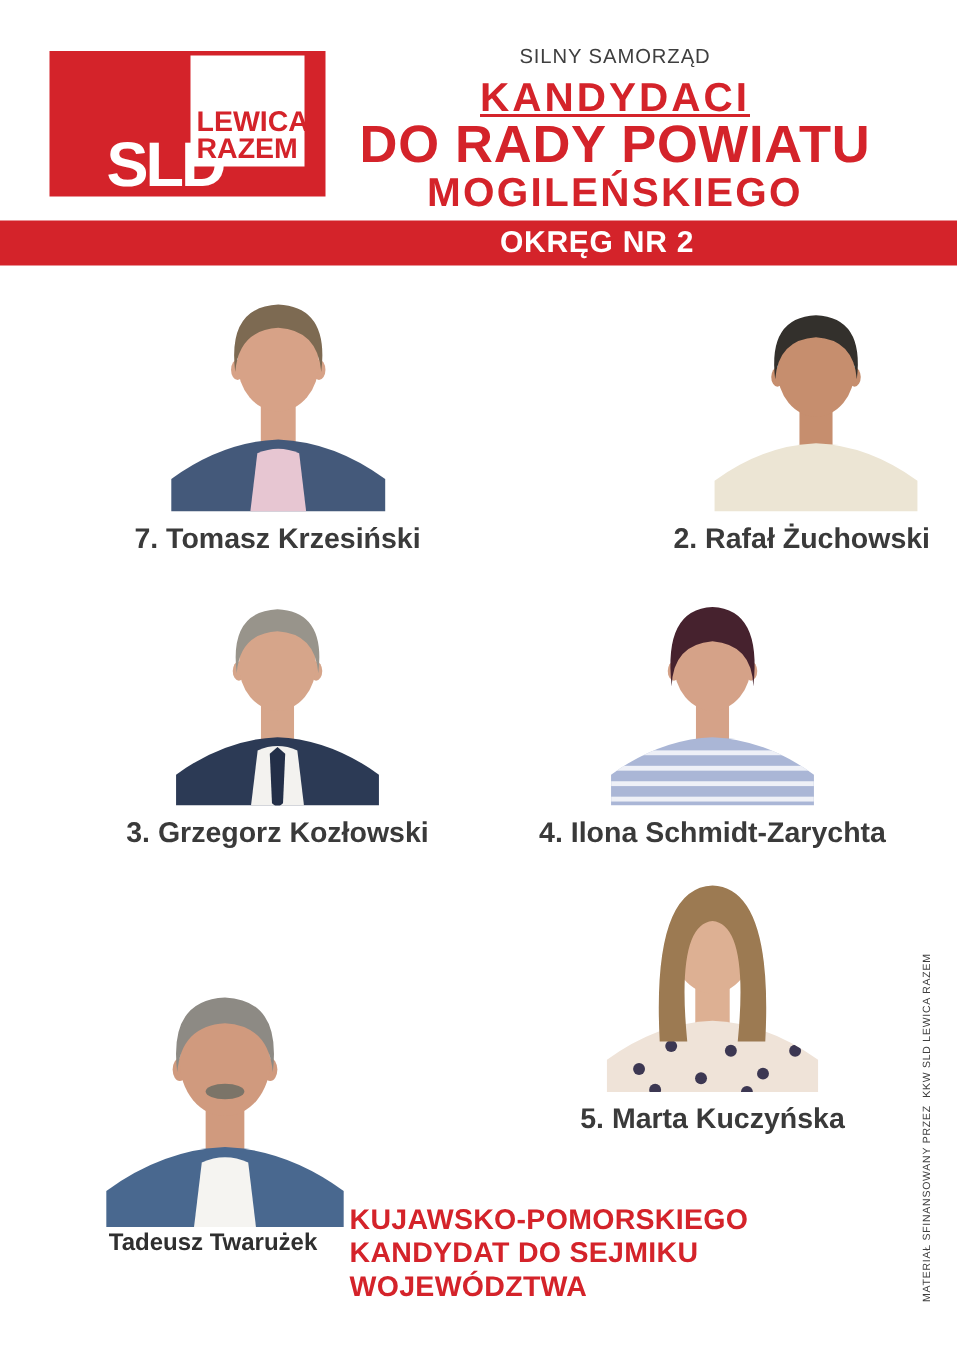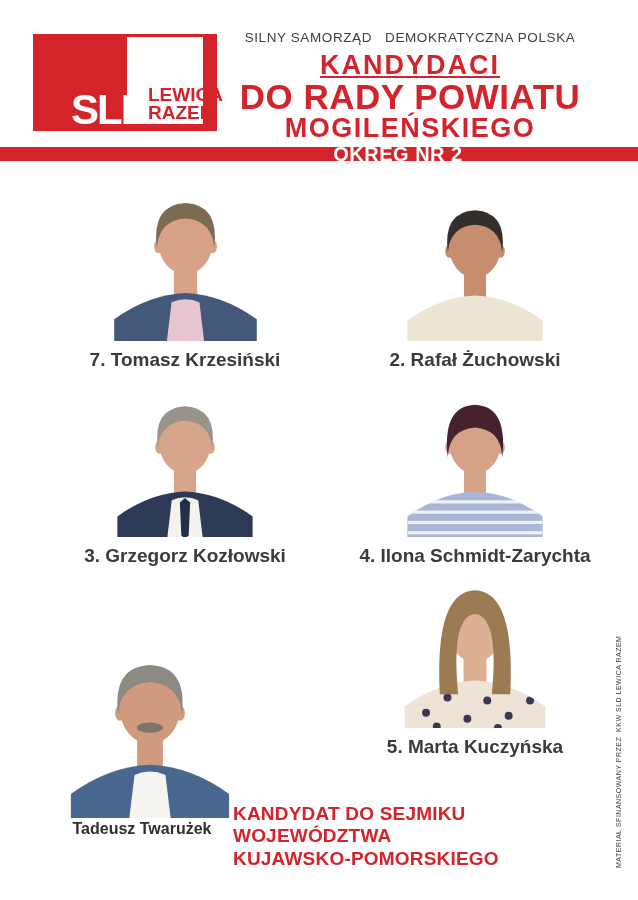--- a/index.html
+++ b/index.html
@@ -6,45 +6,45 @@
   .page {
     position:relative; width:638px; height:900px; background:#fff;
     font-family:"Liberation Sans", sans-serif; overflow:hidden;
     color:#3d3d3d;
   }
   
   .logo { position:absolute; left:33px; top:34px; width:184px; height:97px;
           background:var(--red); }
   .logo-sld { position:absolute; left:10px; bottom:0px; color:#fff;
               font-weight:bold; font-size:42px; letter-spacing:-2px; line-height:1;margin-left:28px; }
-  .logo-white { position:absolute; left:94px; top:3px; width:76px; height:87px;
+  .logo-white { position:absolute; left:94px; top:3px; width:76px; height:74px;
                 background:#fff; display:flex; flex-direction:column;
-                justify-content:flex-end; padding:0 0 1px 21px; box-sizing:border-box; }
+                justify-content:flex-end; padding:0 0 1px 4px; box-sizing:border-box; }
   .logo-line { color:var(--red); font-weight:bold; font-size:19px; line-height:0.98;
                letter-spacing:0px; }
   
   .header { position:absolute; left:230px; top:30px; width:360px; text-align:center; }
   .pre-line { display:flex; justify-content:center; gap:13px; font-size:13.5px;
               letter-spacing:0.6px; color:#3f3f3f; white-space:nowrap; }
   .t1 { margin-top:6px; color:var(--red); font-weight:bold; font-size:27px;
         letter-spacing:2px; line-height:1.05;text-decoration:underline; }
   .t2 { color:var(--red); font-weight:bold; font-size:35px; letter-spacing:0.5px;
         line-height:1.0; white-space:nowrap; }
   .t3 { color:var(--red); font-weight:bold; font-size:27px; letter-spacing:1.5px;
         line-height:1.05; }
   
-  .banner { position:absolute; left:0; top:147px; width:638px; height:14px;
+  .banner { position:absolute; left:0; top:147px; width:638px; height:30px;
             background:var(--red); color:#fff; font-weight:bold; font-size:20px;
             letter-spacing:0.5px; display:flex; align-items:center;
             justify-content:center; gap:2px; padding-left:158px; box-sizing:border-box;
             white-space:nowrap; }
   
   .cell { position:absolute; display:flex; flex-direction:column; align-items:center; }
   .c1 { left:20px;  top:186px; width:330px; }
-  .c2 { left:330px; top:194px; width:290px; }
+  .c2 { left:330px; top:194px; width:290px;align-items:flex-end; }
   .c3 { left:20px;  top:390px; width:330px;text-align:center; }
   .c4 { left:330px; top:390px; width:290px; }
   .c5 { left:330px; top:575px; width:290px; }
   .photo { display:block; }
   .photo svg { display:block; width:100%; height:100%; }
   .photo1 { width:177px; height:155px; }
   .photo2 { width:152px; height:147px; }
   .photo3 { width:164px; height:147px; }
   .photo4 { width:170px; height:147px; }
   .photo5 { width:172px; height:153px; }
@@ -72,21 +72,20 @@
     <div class="logo-sld">SLD</div>
     <div class="logo-white">
       <div class="logo-line">LEWICA</div>
       <div class="logo-line">RAZEM</div>
     </div>
   </div>
 
   <div class="header">
     <div class="pre-line">
       <span>SILNY SAMORZĄD</span>
-      <span>DEMOKRATYCZNA POLSKA</span>
     </div>
     <div class="t1">KANDYDACI</div>
     <div class="t2">DO RADY POWIATU</div>
     <div class="t3">MOGILEŃSKIEGO</div>
   </div>
 
   <div class="banner">
     <span>OKRĘG NR 2</span>
   </div>
 
@@ -214,19 +213,19 @@
         <path d="M38,100 L41,75 Q50,71 59,75 L62,100 Z" fill="#f5f4f1"></path>
         <ellipse cx="32.5" cy="39" rx="2.8" ry="4.4" fill="#d09a7e"></ellipse>
         <ellipse cx="67.5" cy="39" rx="2.8" ry="4.4" fill="#d09a7e"></ellipse>
         <ellipse cx="50" cy="36" rx="17.5" ry="21" fill="#d09a7e"></ellipse>
         <path d="M31.5,40 Q28,12 50,11 Q72,12 68.5,40 Q67,22 50,21 Q33,22 31.5,40 Z" fill="#8d8a84"></path>
         <ellipse cx="50" cy="47.5" rx="7.5" ry="3" fill="#7b7468"></ellipse>
       </svg>
     </div>
   <div class="sejmik-name">Tadeusz Twarużek</div>
   <div class="sejmik-caption">
+    <div>KUJAWSKO-POMORSKIEGO</div>
     <div>KANDYDAT DO SEJMIKU WOJEWÓDZTWA</div>
-    <div>KUJAWSKO-POMORSKIEGO</div>
   </div>
 
   <div class="vert-note">MATERIAŁ SFINANSOWANY PRZEZ  KKW SLD LEWICA RAZEM</div>
 
 </div>
 
 </body></html>

